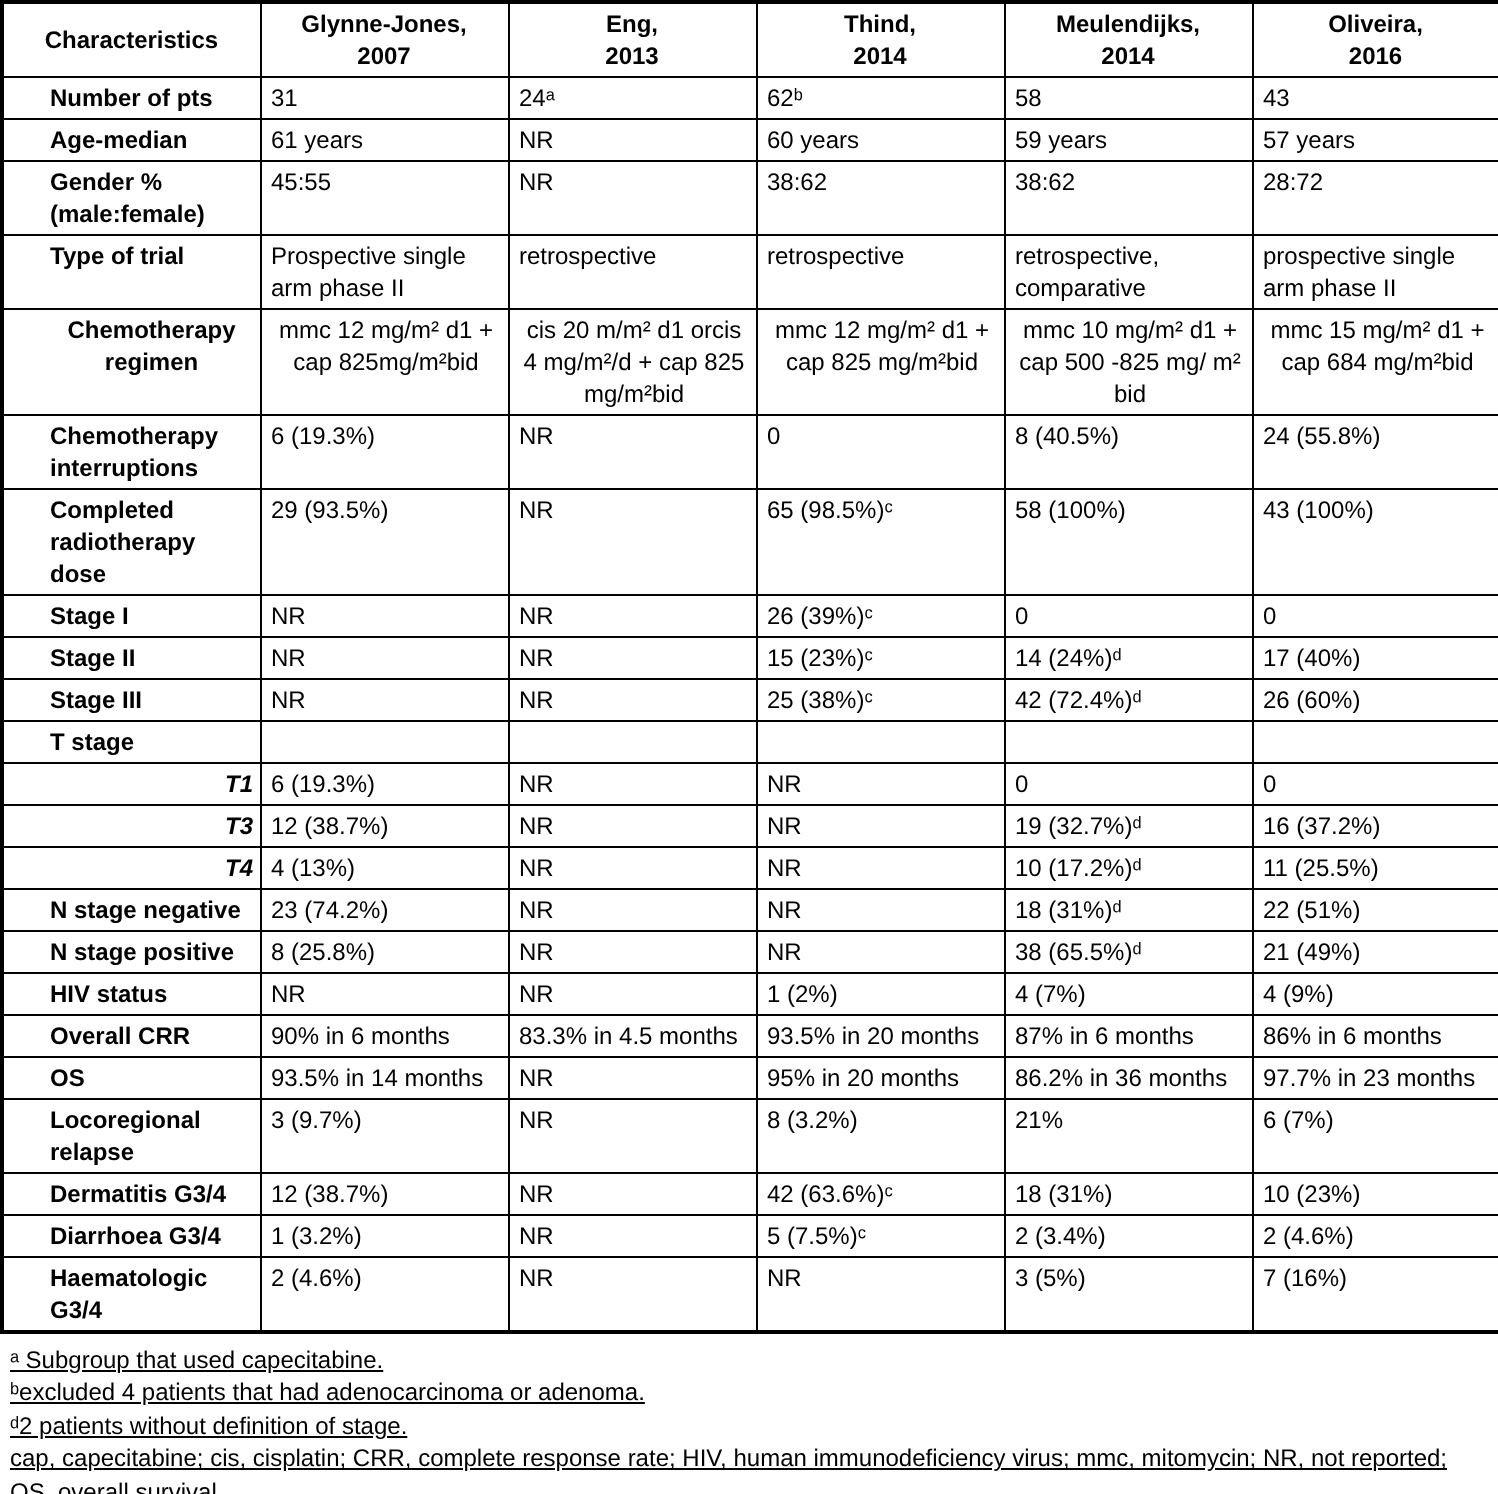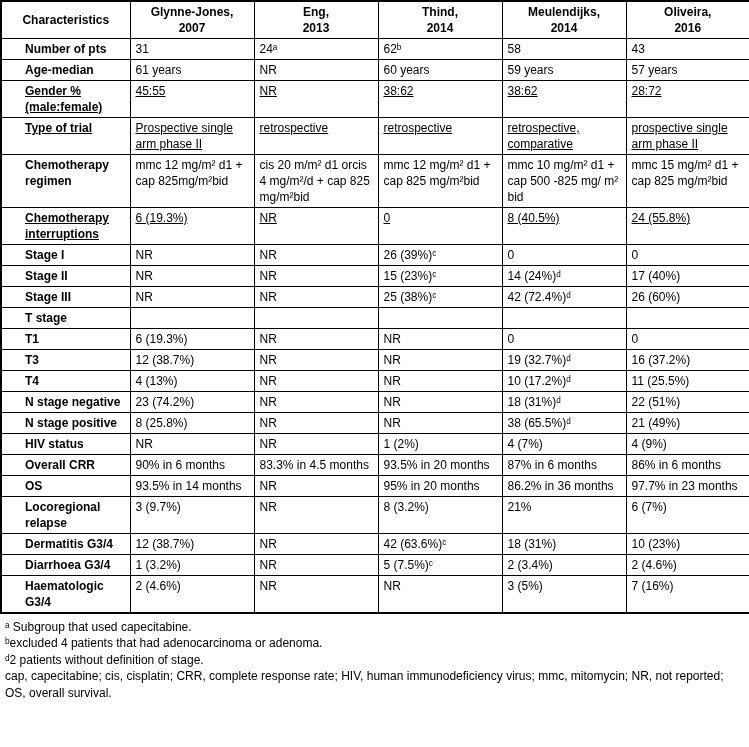--- a/index.html
+++ b/index.html
@@ -35,26 +35,26 @@
     vertical-align: middle;
     height: 37px;
     padding: 2px;
   }
   .hline { display: block; }
   tbody td {
     vertical-align: top;
     height: 17px;
   }
   td.lbl { font-weight: bold; padding-left: 23px; }
-  td.ctr { text-align: left; }
-  tr.tall td { height: 33px; text-decoration: underline; }
-  tr.xtall td { height: 53px; }
+  td.ctr { text-align: right; font-style: italic; }
+  tr.tall td { height: 33px; }
+  tr.xtall td { height: 53px; text-align: center; }
 
   .footnotes { padding: 5px 4px 0 5px; }
-  .fn { line-height: 16.4px; }
+  .fn { line-height: 16.4px; text-decoration: underline; }
 </style>
 </head>
 <body>
 
 <div class="page">
   <table class="study-table">
     <colgroup>
       <col class="c0">
         <col class="cd">
         <col class="cd">
@@ -122,29 +122,37 @@
         <td>retrospective</td>
         <td>retrospective, comparative</td>
         <td>prospective single arm phase II</td>
       </tr>
       <tr class="xtall">
         <td class="lbl">Chemotherapy regimen</td>
         <td>mmc 12 mg/m² d1 + cap 825mg/m²bid</td>
         <td>cis 20 m/m² d1 orcis 4 mg/m²/d + cap 825 mg/m²bid</td>
         <td>mmc 12 mg/m² d1 + cap 825 mg/m²bid</td>
         <td>mmc 10 mg/m² d1 + cap 500 -825 mg/ m² bid</td>
-        <td>mmc 15 mg/m² d1 + cap 825 mg/m²bid</td>
+        <td>mmc 15 mg/m² d1 + cap 684 mg/m²bid</td>
       </tr>
       <tr class="tall">
         <td class="lbl">Chemotherapy interruptions</td>
         <td>6 (19.3%)</td>
         <td>NR</td>
         <td>0</td>
         <td>8 (40.5%)</td>
         <td>24 (55.8%)</td>
+      </tr>
+      <tr class="tall">
+        <td class="lbl">Completed radiotherapy dose</td>
+        <td>29 (93.5%)</td>
+        <td>NR</td>
+        <td>65 (98.5%)ᶜ</td>
+        <td>58 (100%)</td>
+        <td>43 (100%)</td>
       </tr>
       <tr>
         <td class="lbl">Stage I</td>
         <td>NR</td>
         <td>NR</td>
         <td>26 (39%)ᶜ</td>
         <td>0</td>
         <td>0</td>
       </tr>
       <tr>

